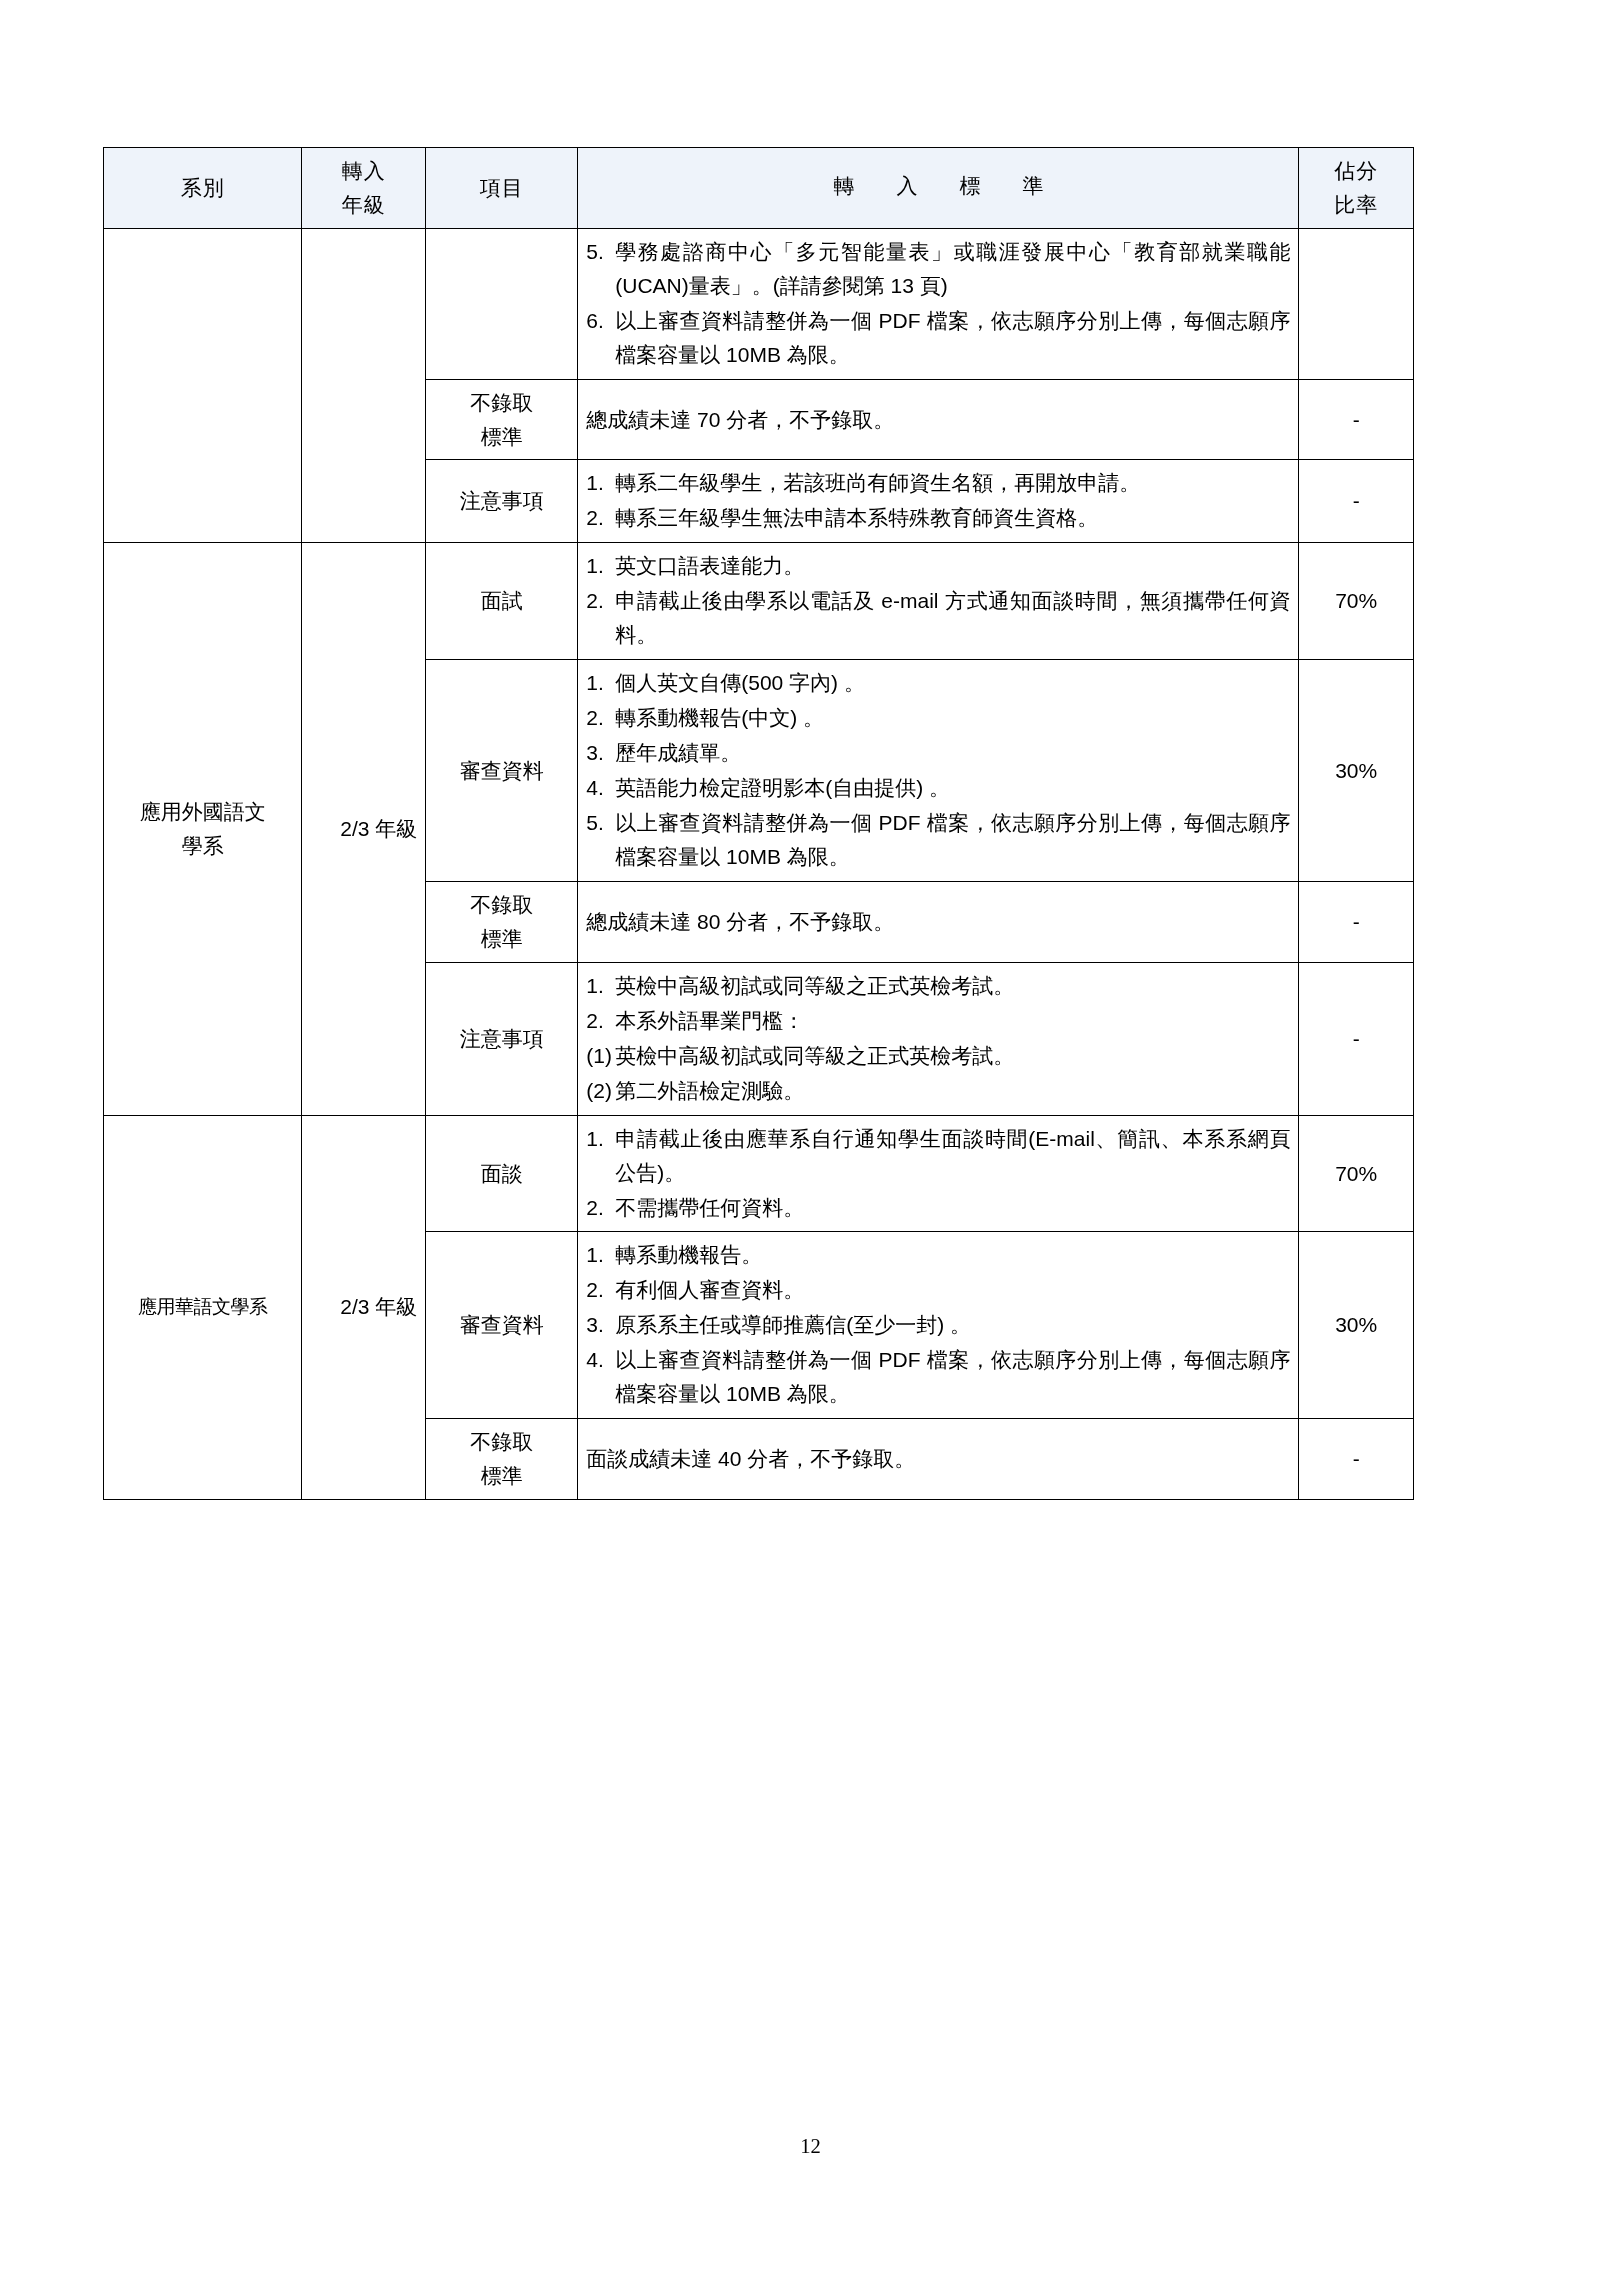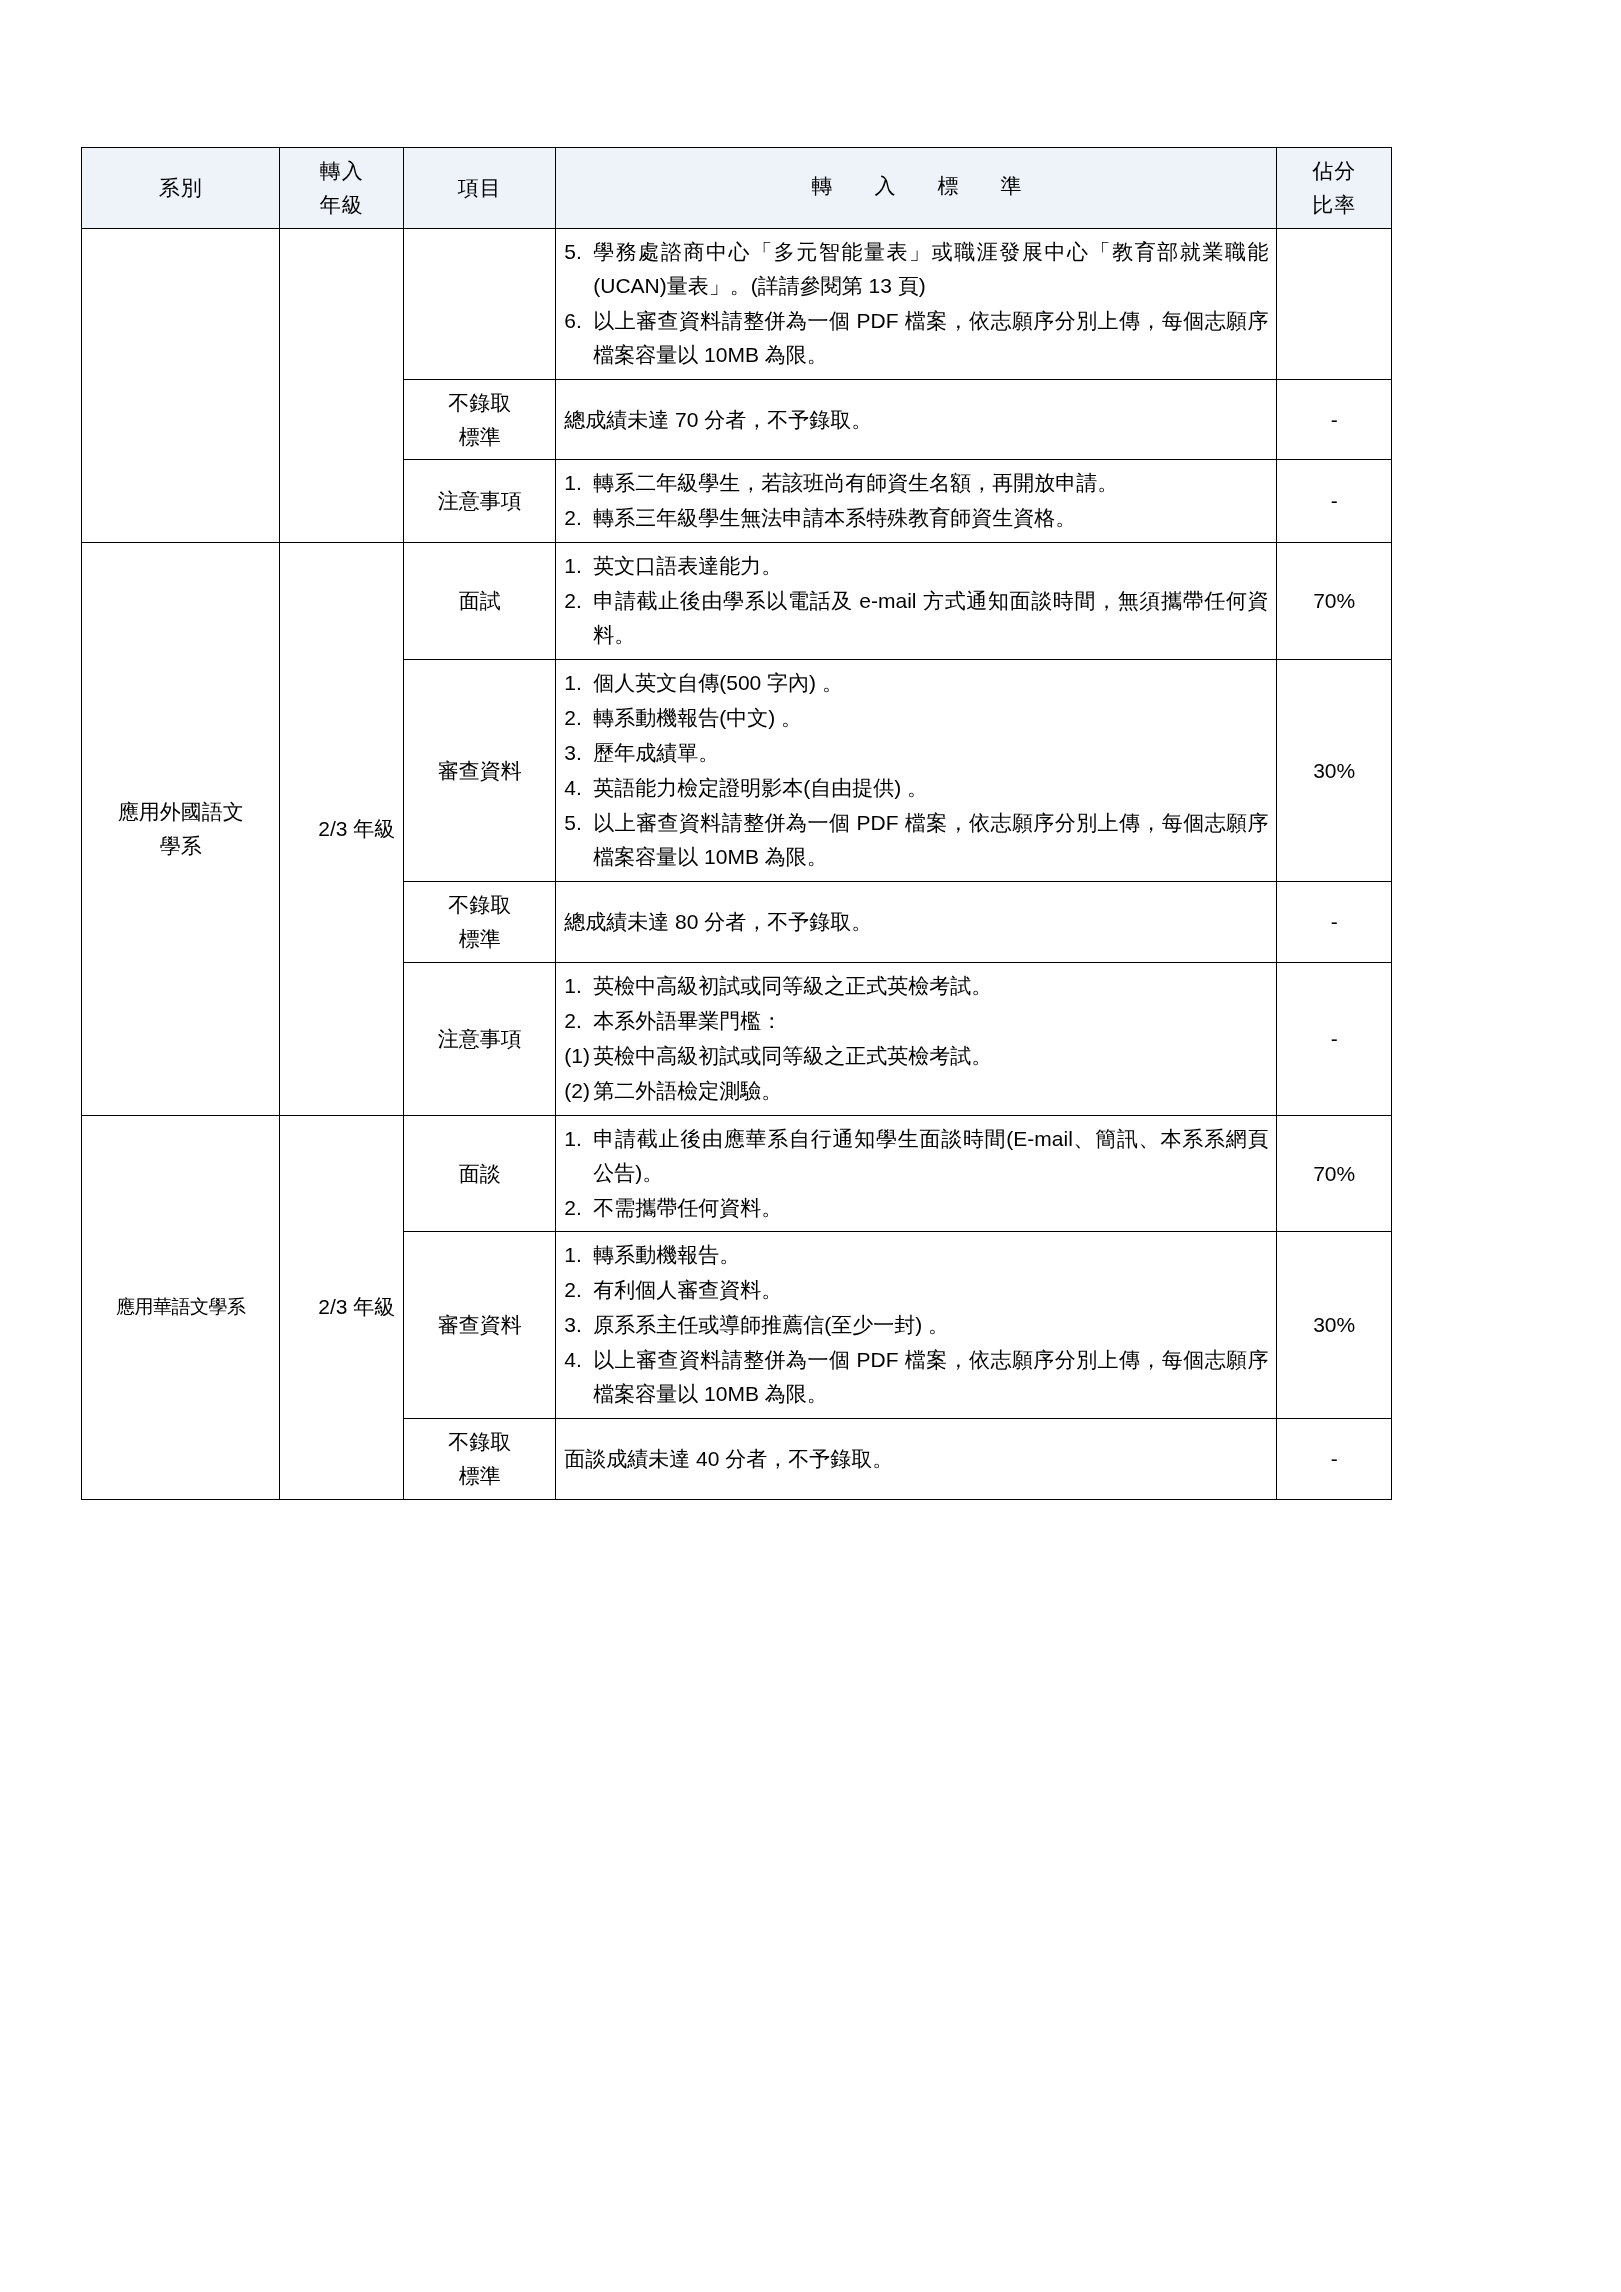--- a/index.html
+++ b/index.html
@@ -13,21 +13,21 @@
     position: relative;
     font-family: "Liberation Sans", sans-serif;
     color: #000000;
   }
   .page {
     position: absolute;
     top: 0; left: 0;
     width: 1621px;
     height: 2293px;
     box-sizing: border-box;
-    padding: 147px 155px 0 81px;
+    padding: 147px 155px 0 103px;
   }
   table.matrix {
     border-collapse: collapse;
     width: 1311px;
     table-layout: fixed;
   }
   table.matrix td, table.matrix th {
     border: 1.5px solid #000000;
     vertical-align: middle;
     padding: 5.9px 7.8px;
@@ -326,14 +326,15 @@
           <div>不錄取</div>
           <div>標準</div>
         </td>
         <td class="std plain-line">面談成績未達 40 分者，不予錄取。</td>
         <td class="pct">-</td>
       </tr>
 
     </tbody>
   </table>
 
+  <div class="pageno">12</div>
 </div>
 
 
 </body></html>

